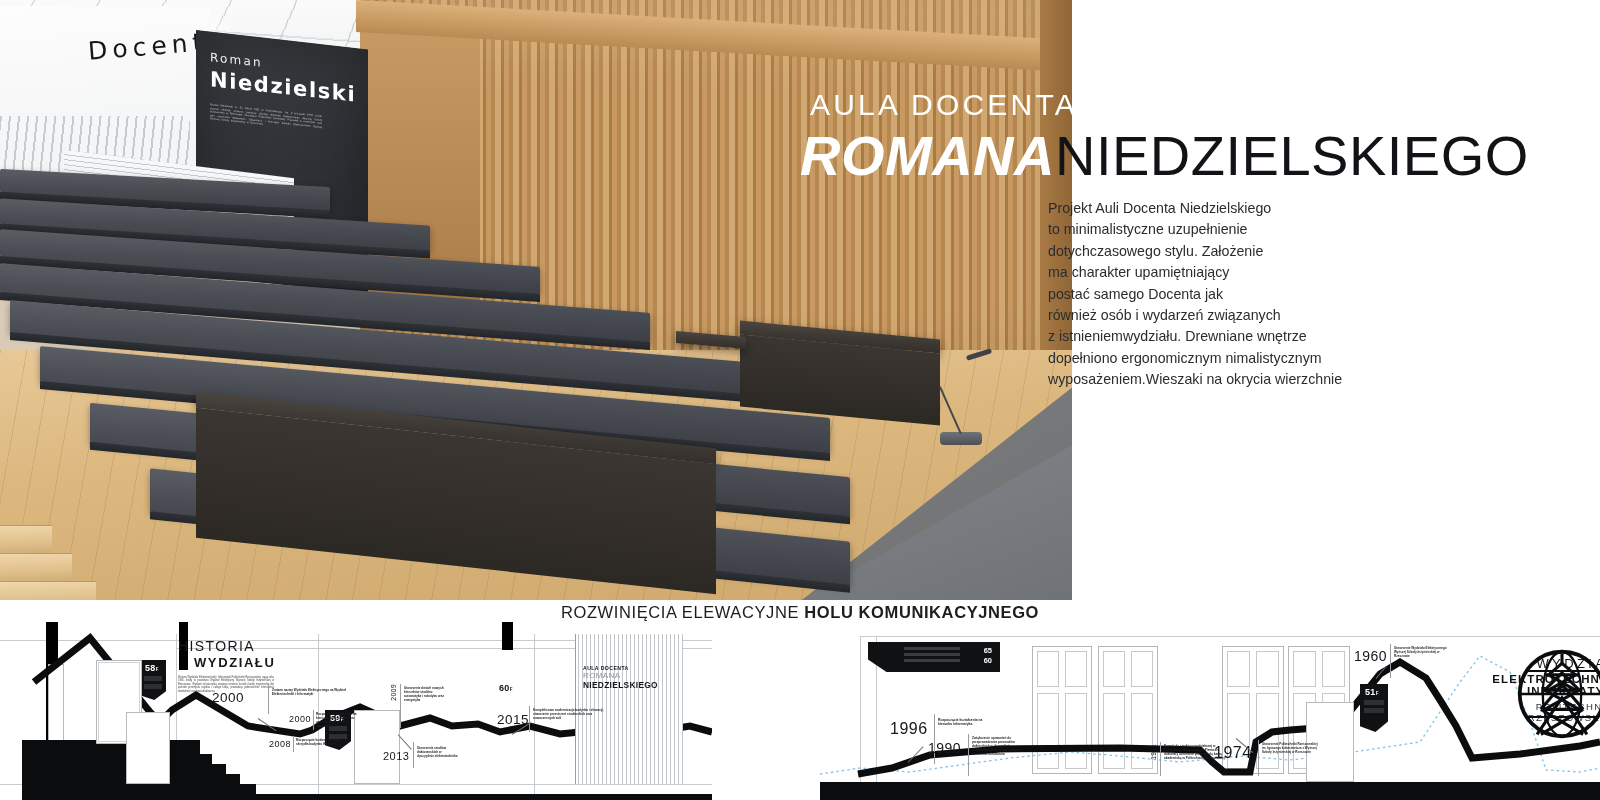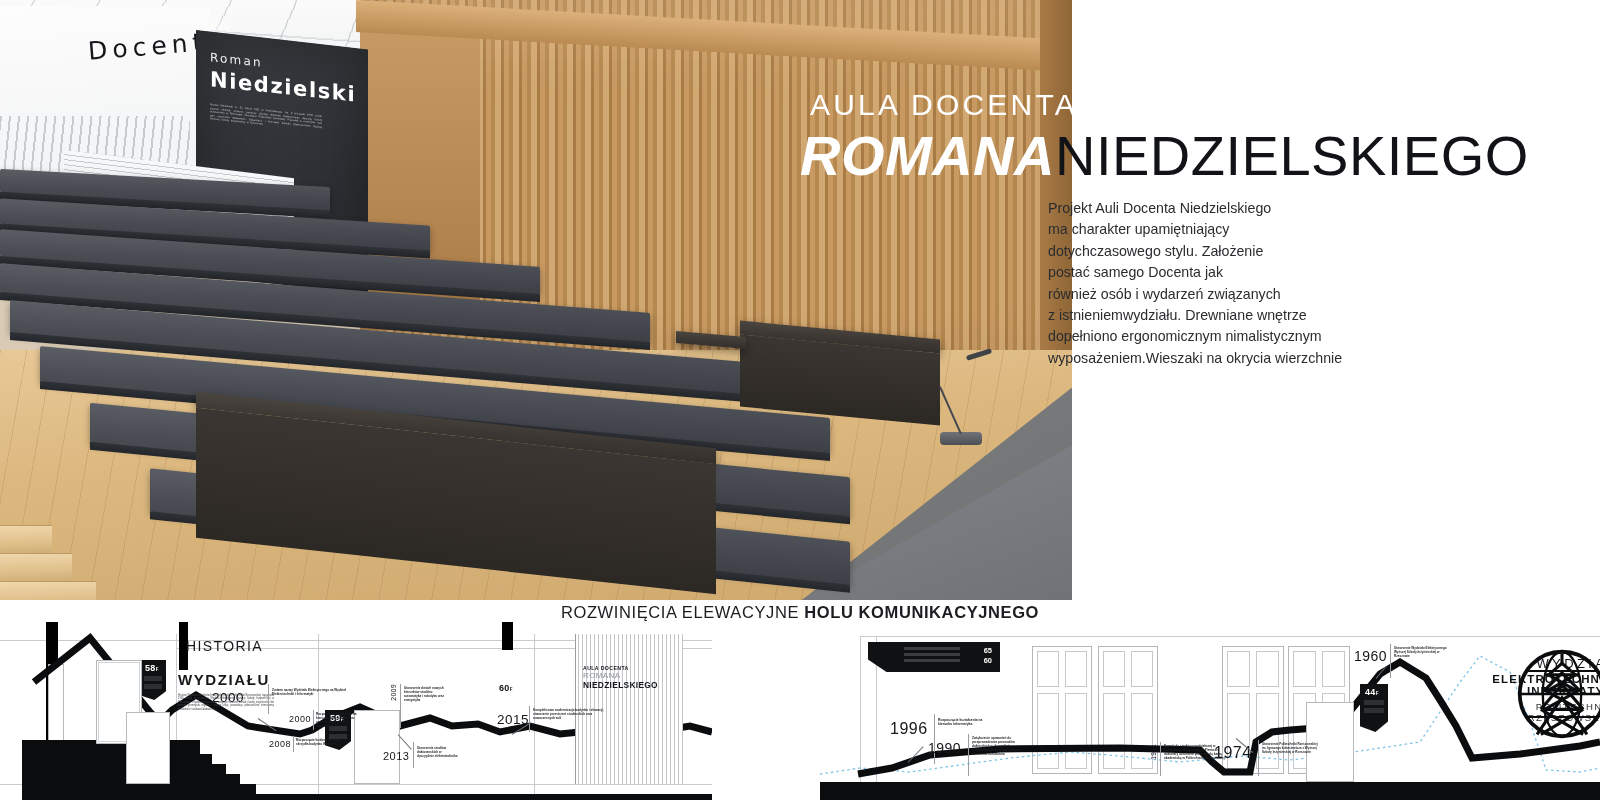--- a/index.html
+++ b/index.html
@@ -216,22 +216,22 @@
   }
   .yr-note {
     position:absolute; font-size:3.1px; line-height:4.1px; color:#1b1d20;
     font-weight:700; width:78px;
   }
   .yr-rule { position:absolute; width:1px; background:#9a9ea2; }
   .leader { position:absolute; height:1px; background:#6e7276; transform-origin:left center; }
   .hist {
     position:absolute; left:178px; top:16px; width:140px;
   }
-  .hist-1 { font-size:14px; letter-spacing:1.4px; color:#16181b; font-weight:300;margin-left:8px; }
-  .hist-2 { font-size:15px; letter-spacing:1.6px; color:#16181b; font-weight:700; margin-top:17px;}
+  .hist-1 { font-size:14px; letter-spacing:1.4px; color:#16181b; font-weight:300; }
+  .hist-2 { font-size:13px; letter-spacing:1.6px; color:#16181b; font-weight:700; margin-top:1px;padding-left:16px;}
   .hist-p { margin-top:6px; font-size:2.6px; line-height:3.4px; color:#3a3d41; text-align:justify; width:96px;}
   .wallsign {
     position:absolute; color:#15171a;
   }
   .ws1 { font-size:5.2px; font-weight:700; letter-spacing:.4px; }
   .ws2 { font-size:8px; font-weight:300; letter-spacing:.4px; color:#8e9296; }
   .ws3 { font-size:8.4px; font-weight:700; letter-spacing:.3px; }
   .slats {
     position:absolute;
     background: repeating-linear-gradient(90deg, #ffffff 0 3px, #c3c6c9 3px 4px);
@@ -327,22 +327,23 @@
 
   <div class="title-block">
     <div class="t-aula">AULA DOCENTA</div>
     <div class="t-main">
       <span class="t-romana">ROMANA</span><span class="t-niedz">NIEDZIELSKIEGO</span>
     </div>
   </div>
 
   <div class="body-copy">
     <p>Projekt Auli Docenta Niedzielskiego</p>
+    <p>to minimalistyczne uzupełnienie</p>
+    <p>dotychczasowego stylu. Założenie</p>
     <p>ma charakter upamiętniający</p>
-    <p>dotychczasowego stylu. Założenie</p>
     <p>postać samego Docenta jak</p>
     <p>również osób i wydarzeń związanych</p>
     <p> z istnieniemwydziału. Drewniane wnętrze</p>
     <p>dopełniono ergonomicznym nimalistycznym</p>
     <p>wyposażeniem.Wieszaki na okrycia wierzchnie</p>
   </div>
 
   <div class="section-caption">
     <span>ROZWINIĘCIA ELEWACYJNE</span>
     <span class="b">HOLU KOMUNIKACYJNEGO</span>
@@ -490,21 +491,21 @@
       <polyline points="0,152 40,146 90,150 140,143 190,136 250,130 300,134 360,140 420,134 470,138 520,132 560,126 600,120 640,60 660,34 690,50 710,100 726,148 760,150 780,146" fill="none" stroke="#7fc4e8" stroke-width="1.3" stroke-dasharray="2.5 3"></polyline>
     </svg>
 
     <svg class="profile" viewBox="0 0 780 178" preserveAspectRatio="none">
       <polyline points="38,152 72,146 110,133 180,127 300,126 340,127 380,128 392,140 404,150 430,150 436,120 452,110 470,108 496,106 520,102 560,52 580,40 606,56 620,78 636,104 652,136 700,132 760,124 780,120" fill="none" stroke="#0b0c0d" stroke-width="7" stroke-linejoin="miter"></polyline>
     </svg>
     <div class="ground"></div>
 
     <div class="door" style="left:486px; top:80px; width:48px; height:80px;"></div>
     <div class="roomsign" style="left:540px; top:62px; width:28px; height:48px;">
-      <div class="num"><span>44</span><i>F</i></div>
+      <div class="num"><span>51</span><i>F</i></div>
       <div class="bar"></div>
         <div class="bar"></div>
     </div>
 
     <div class="yr" style="left:70px; top:98px; font-size:16px;">1996</div>
     <div class="yr-rule" style="left:114px; top:92px; height:50px;"></div>
     <div class="yr-note" style="left:118px; top:96px; width:58px; font-size:3.4px; line-height:4.4px;">Rozpoczęcie kształcenia na kierunku informatyka</div>
     <div class="leader" style="left:88px; top:140px; width:22px; transform:rotate(-46deg);"></div>
 
     <div class="yr" style="left:108px; top:118px; font-size:14px;">1990</div>

